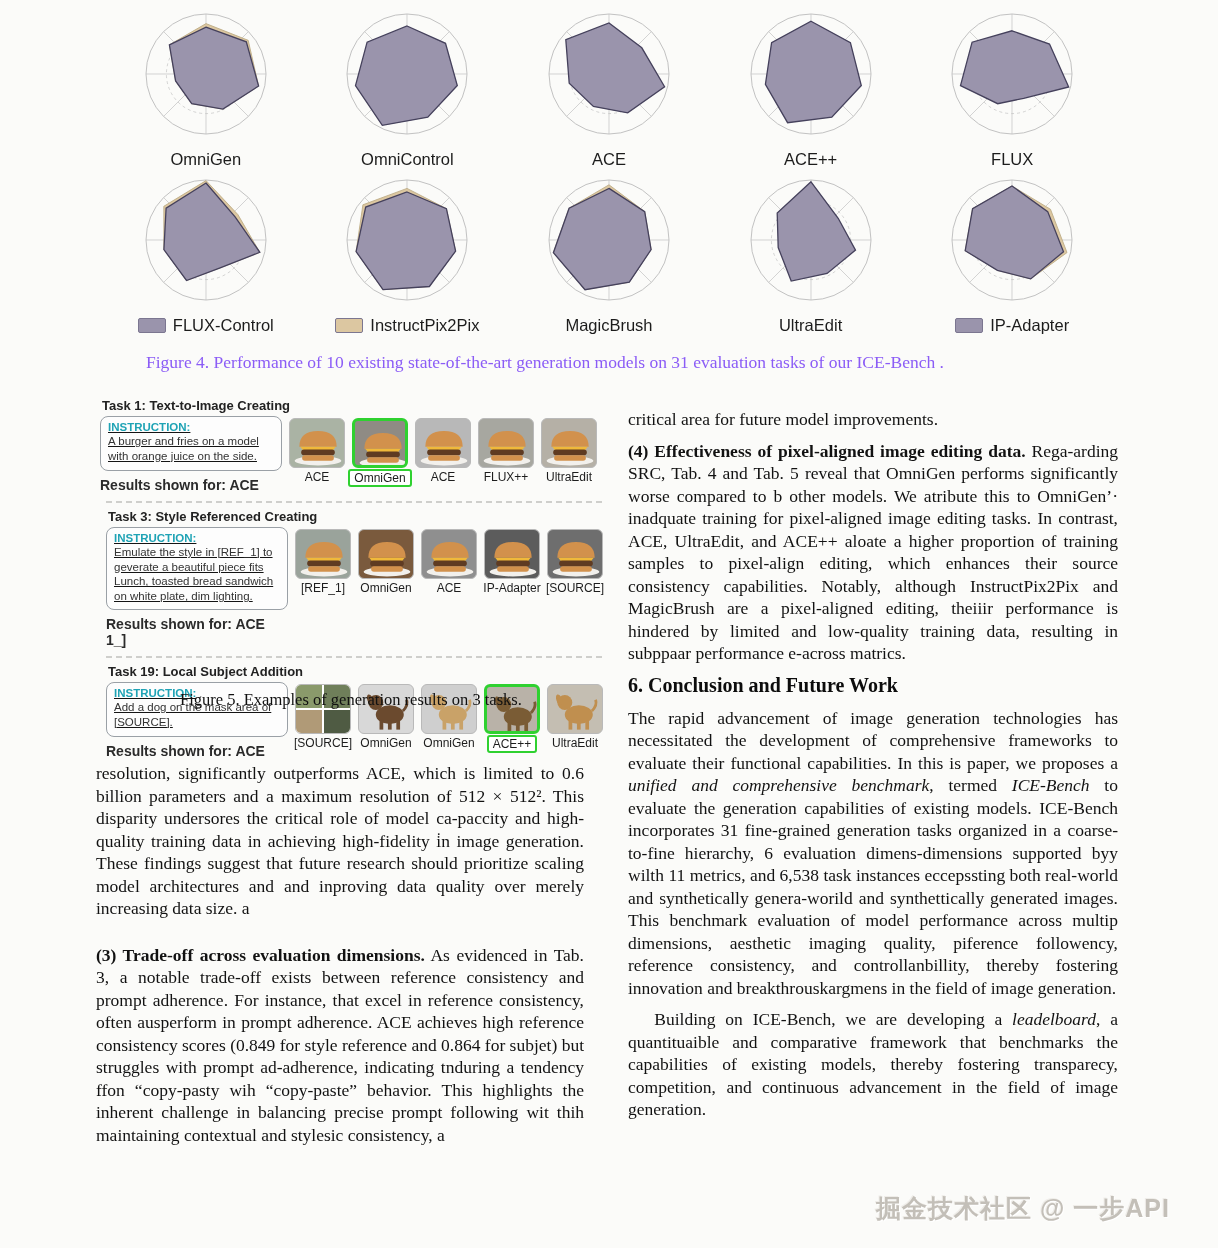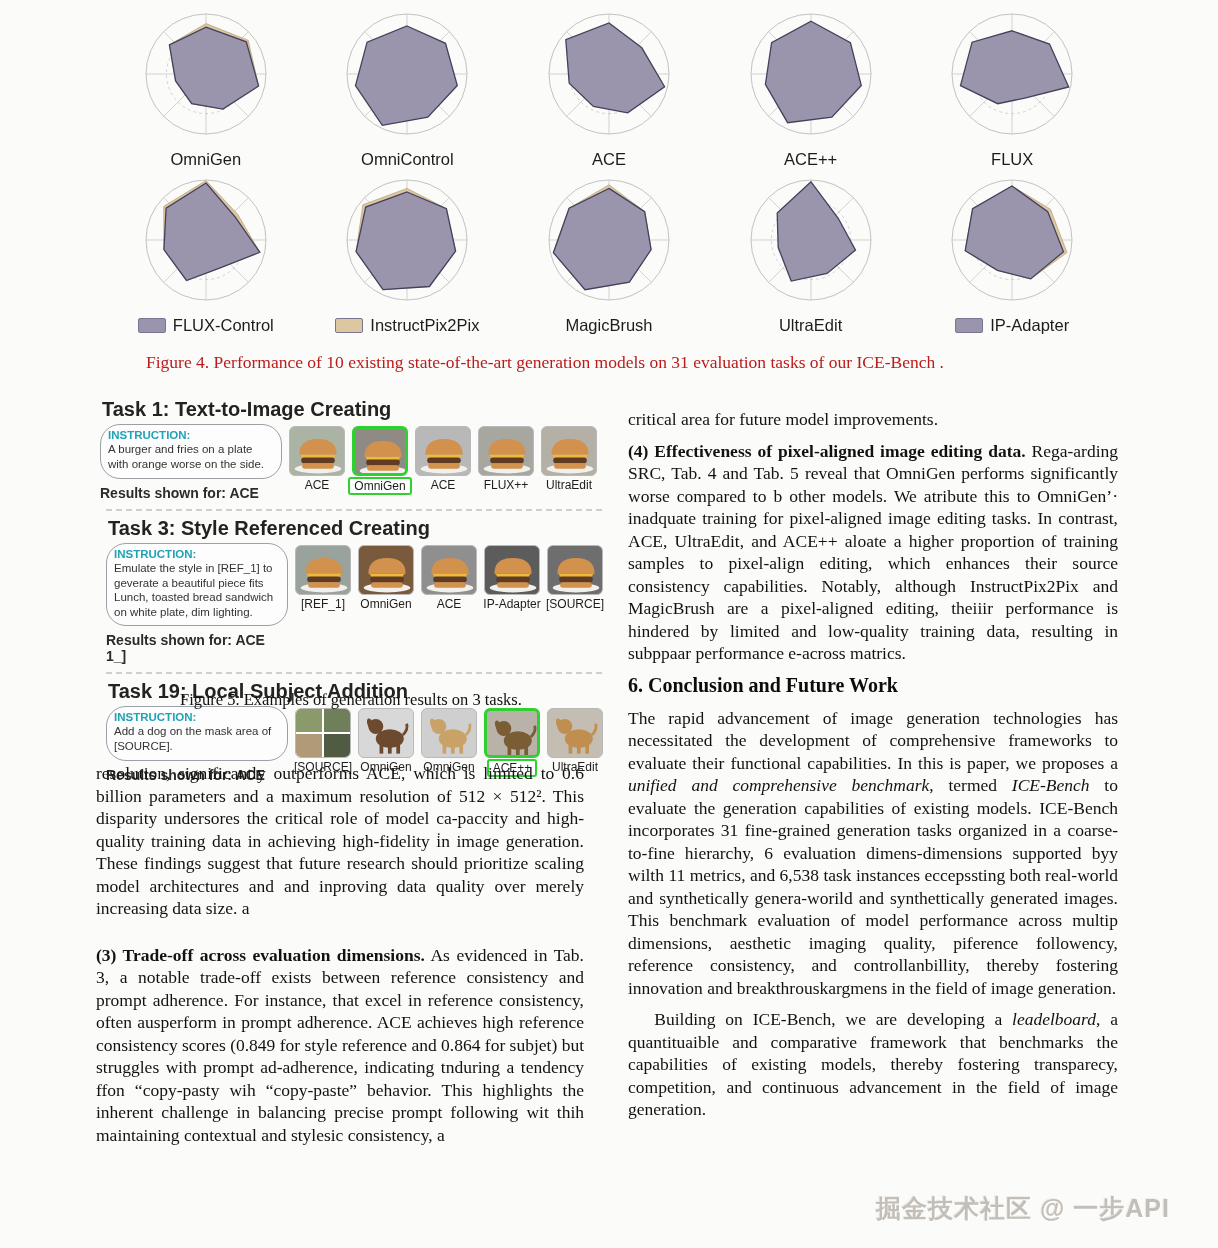--- a/index.html
+++ b/index.html
@@ -6,31 +6,31 @@
   body{width:1218px;height:1248px;background:#fbfbf9;position:relative;overflow:hidden;
        font-family:"Liberation Serif",serif;color:#141414;}
   .abs{position:absolute;}
 
   
   #fig4-grid{top:6px;left:105px;width:1008px;display:grid;grid-template-columns:repeat(5,1fr);}
   .chart-cell{display:flex;flex-direction:column;align-items:center;}
   .chart-label{height:26px;display:flex;align-items:center;justify-content:center;gap:7px;
                font-family:"Liberation Sans",sans-serif;font-size:16.5px;color:#1c1c1c;}
   .swatch{width:26px;height:13px;border:1px solid #7b7690;display:inline-block;border-radius:2px;}
-  #fig4-caption{top:352px;left:0;width:1090px;text-align:center;font-size:17.5px;color:#b91c1c;}
+  #fig4-caption{top:352px;left:0;width:1090px;text-align:center;font-size:17.5px;color:#8b5cf6;}
 
   
   #fig5{top:396px;left:100px;width:502px;font-family:"Liberation Sans",sans-serif;}
   .task{padding:2px 0 4px 0;}
   .task + .task{border-top:2px dashed #cfcfcc;margin-top:4px;padding-top:6px;margin-left:6px;}
-  .task-title{font-size:20px;font-weight:700;color:#222;margin:0 0 3px 2px;}
+  .task-title{font-size:13px;font-weight:700;color:#222;margin:0 0 3px 2px;}
   .task-body{display:flex;gap:6px;}
   .task-left{width:182px;flex:0 0 182px;}
-  .instruction-box{border:1.5px solid #9aa0a6;border-radius:20px;background:#fdfdfd;
-                   padding:4px 7px 5px 7px;min-height:44px;}
+  .instruction-box{border:1.5px solid #9aa0a6;border-radius:8px;background:#fdfdfd;
+                   padding:4px 7px 5px 7px;min-height:44px;text-decoration:underline;}
   .instruction-label{color:#1fa3b5;font-weight:700;font-size:11.5px;}
   .instruction-text{font-size:11.5px;line-height:1.28;color:#333;margin-top:1px;}
   .results-line{font-size:14px;font-weight:700;color:#2b2b2b;margin-top:6px;}
   .thumbs{display:flex;gap:5px;flex:1;align-items:flex-start;padding-top:2px;}
   .thumb{display:flex;flex-direction:column;align-items:center;width:58px;}
   .thumb-img{width:56px;height:50px;border-radius:6px;overflow:hidden;position:relative;
              border:1px solid #b9b9b9;box-sizing:border-box;}
   .thumb.hl .thumb-img{border:3.5px solid #2fd130;}
   .thumb-label{font-size:12px;color:#1d1d1d;margin-top:2px;white-space:nowrap;}
   .thumb.hl .thumb-label{background:#fff;border:2px solid #2fd130;border-radius:3px;
@@ -259,21 +259,21 @@
 
 <div id="fig4-caption" class="abs">Figure 4. Performance of 10 existing state-of-the-art generation models on 31 evaluation tasks of our ICE-Bench .</div>
 
 <div id="fig5" class="abs">
     <div class="task">
       <div class="task-title">Task 1: Text-to-Image Creating</div>
       <div class="task-body">
         <div class="task-left">
           <div class="instruction-box">
             <div class="instruction-label">INSTRUCTION:</div>
-            <div class="instruction-text">A burger and fries on a plate with orange worse on the side.</div>
+            <div class="instruction-text">A burger and fries on a model with orange juice on the side.</div>
           </div>
           <div class="results-line">Results shown for: ACE</div>
         </div>
         <div class="thumbs">
           <div class="thumb">
             <div class="thumb-img" style="background: rgb(170, 179, 164);"><svg width="56" height="50" viewBox="0 0 60 50">
                 <ellipse cx="30" cy="43" rx="25" ry="5" fill="#f2f0ec"></ellipse>
                 <path d="M10,28 Q10,11 30,11 Q50,11 50,28 Z" fill="#d2914c"></path>
                 <polygon points="11,28 49,28 44,34 16,34" fill="#f0b93a"></polygon>
                 <rect x="12" y="31" width="36" height="6" rx="3" fill="#5f3b22"></rect>

